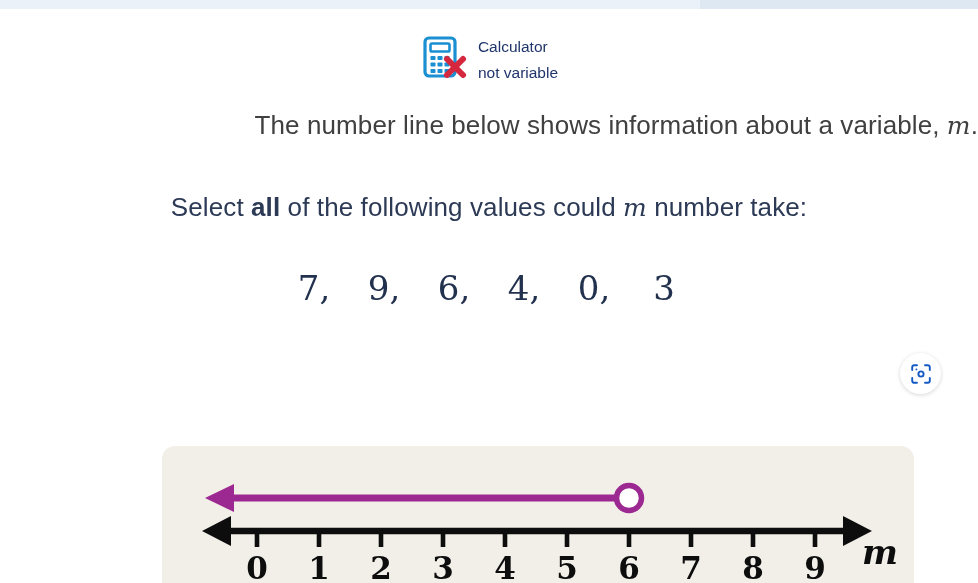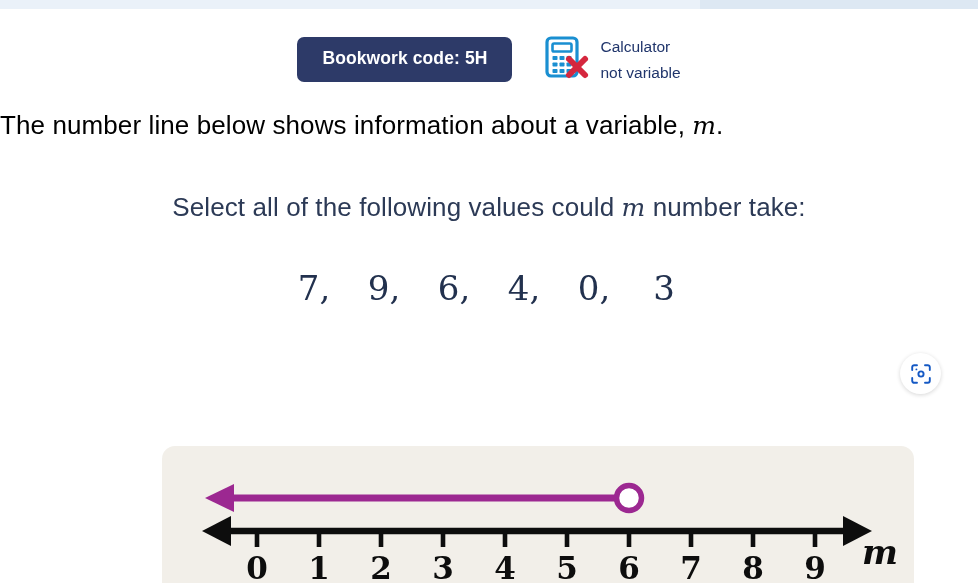--- a/index.html
+++ b/index.html
@@ -70,38 +70,38 @@
     line-height: 1.65;
     white-space: nowrap;
   }
 
   
   .q-line1 {
     position: absolute;
     top: 110px;
     left: 0;
     width: 978px;
-    text-align: left;
-    color: #000000;
+    text-align: right;
+    color: #404040;
     font-size: 26px;
     letter-spacing: 0.1px;
     white-space: nowrap;
   }
   .q-line2 {
     position: absolute;
     top: 192px;
     left: 0;
     width: 978px;
     text-align: center;
     color: #2c3a56;
     font-size: 26px;
     letter-spacing: 0.1px;
     white-space: nowrap;
   }
-  .q-line2 b { font-weight: 400; }
+  .q-line2 b { font-weight: 700; }
   .mathvar {
     font-family: "DejaVu Serif", serif;
     font-style: italic;
     font-size: 25px;
   }
 
   
   .values-row {
     position: absolute;
     top: 268px;
@@ -170,21 +170,20 @@
 </style>
 </head>
 <body>
 
 <div class="top-strip">
   <div class="seg-a"></div>
   <div class="seg-b"></div>
 </div>
 
 <div class="header-row">
-  <div class="bookwork-badge">Bookwork code: 5H</div>
 
   <div class="calc-group">
     <span class="calc-icon">
       <svg viewBox="0 0 48 46" width="48" height="46" aria-hidden="true">
         <rect x="5" y="4" width="30" height="38" rx="4" ry="4" fill="none" stroke="#1a8fd1" stroke-width="3.2"></rect>
         <rect x="10.5" y="9.5" width="19" height="8" rx="1.6" ry="1.6" fill="none" stroke="#1a8fd1" stroke-width="2.6"></rect>
         <g fill="#1a8fd1">
           <rect x="10.5" y="22" width="5" height="4" rx="0.8"></rect>
           <rect x="17.5" y="22" width="5" height="4" rx="0.8"></rect>
           <rect x="24.5" y="22" width="5" height="4" rx="0.8"></rect>

